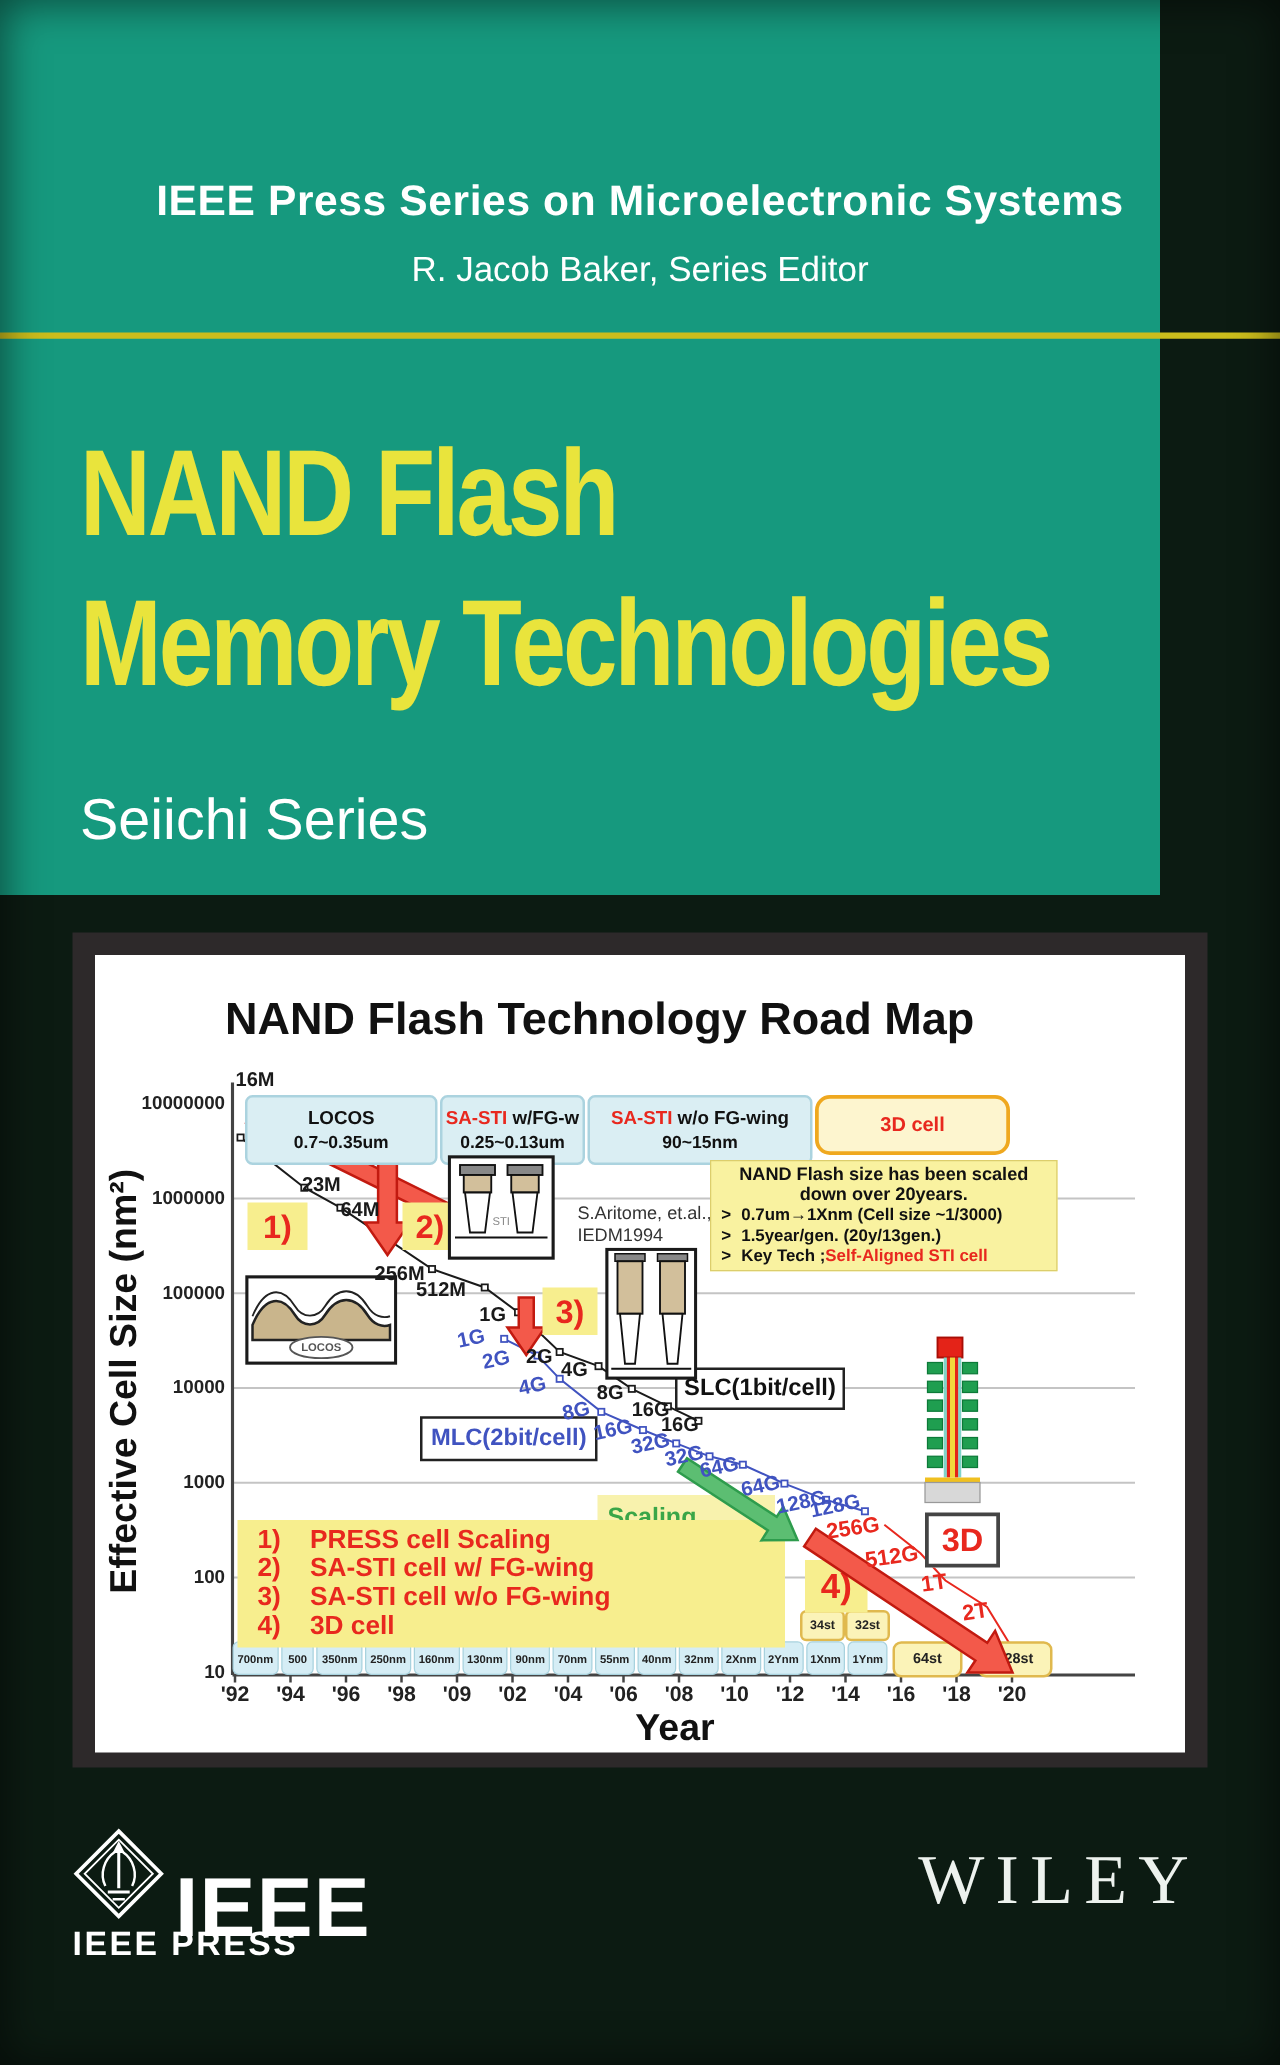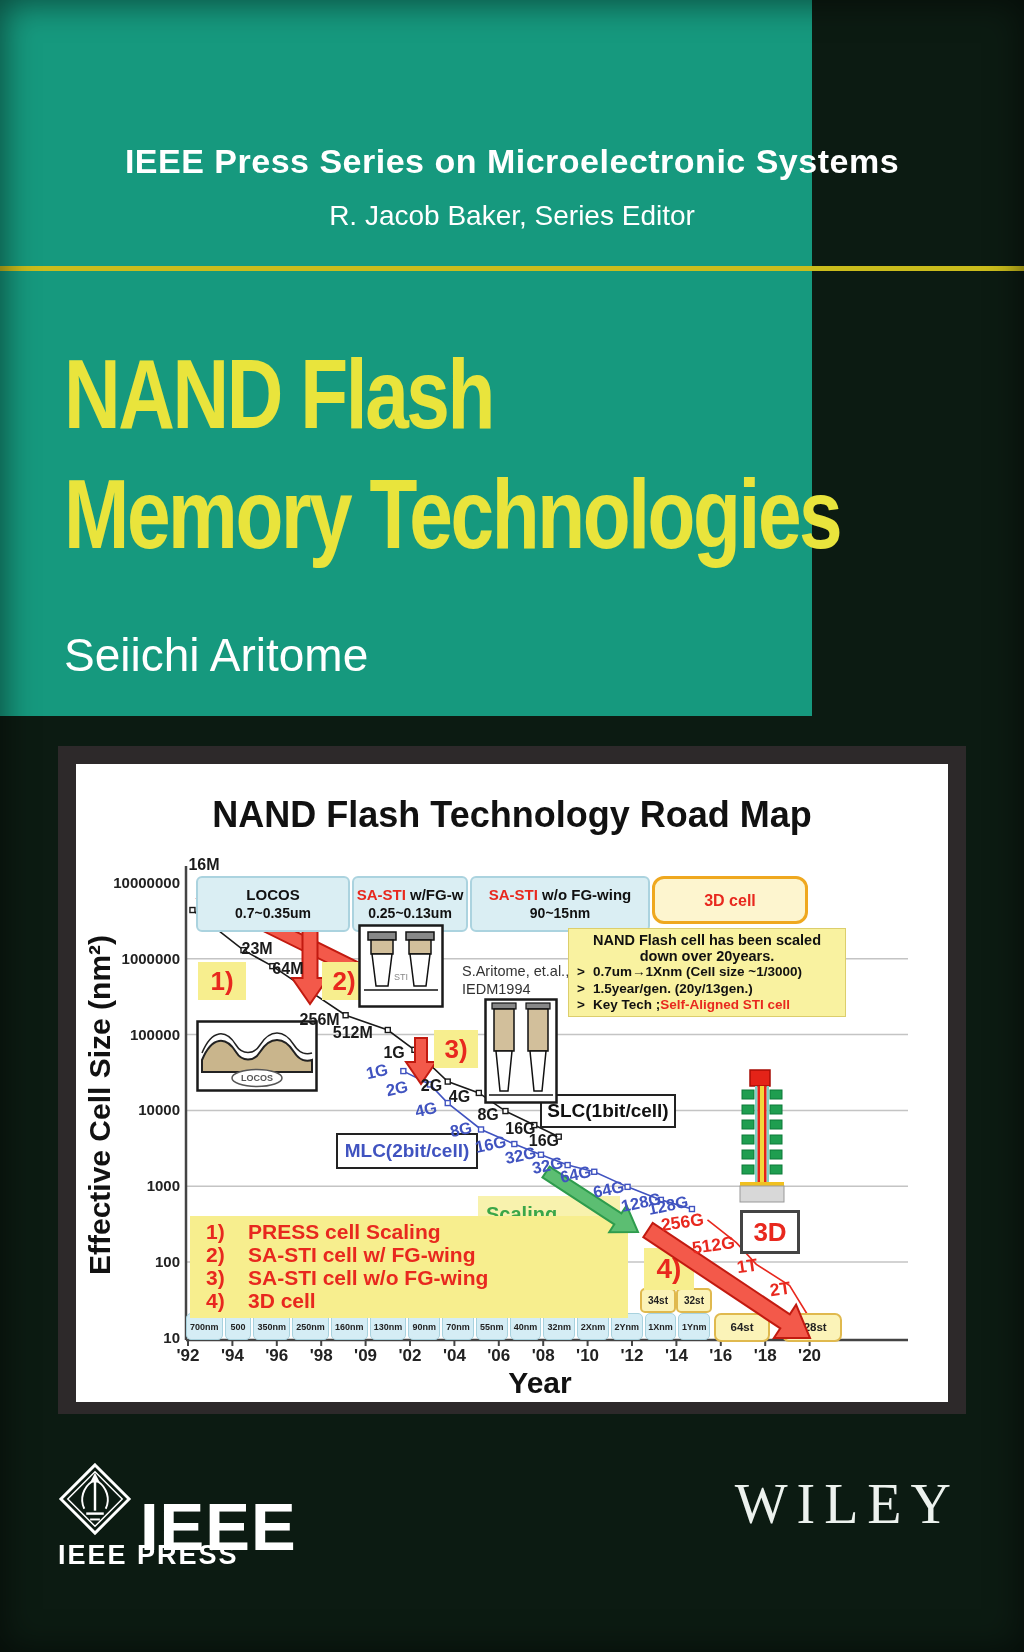--- a/index.html
+++ b/index.html
@@ -1,33 +1,33 @@
 <!DOCTYPE html>
 <html><head>
 <meta charset="utf-8">
 <style>
   html,body{margin:0;padding:0;background:#222;}
   .cover{position:relative;width:1024px;height:1652px;overflow:hidden;background:#0C1B12;
          font-family:"Liberation Sans","DejaVu Sans",sans-serif;}
   .cover::after{content:"";position:absolute;inset:0;z-index:30;pointer-events:none;
          box-shadow:inset 0 0 34px 2px rgba(0,0,0,.55);}
   
-  .teal{position:absolute;left:0;top:0;width:812px;height:716px;background:#16997E;}
+  .teal{position:absolute;left:0;top:0;width:928px;height:716px;background:#16997E;}
   .series1{position:absolute;left:0;top:142px;width:1024px;text-align:center;color:#fff;
            font-size:34px;font-weight:bold;letter-spacing:.5px;}
   .series2{position:absolute;left:0;top:200px;width:1024px;text-align:center;color:#fff;font-size:28px;}
   .gold-rule{position:absolute;left:0;top:266px;width:1024px;height:5px;background:#CBBD1C;}
   .btitle{position:absolute;left:64px;color:#E9E43C;font-weight:bold;font-size:98px;
           letter-spacing:-3px;transform:scaleX(.8);transform-origin:left;white-space:nowrap;}
   .t1{top:338px;} .t2{top:458px;}
   .author{position:absolute;left:64px;top:628px;color:#fff;font-size:46px;}
   
   .chart-frame{position:absolute;left:58px;top:746px;width:908px;height:668px;background:#2D292A;}
   .chart-panel{position:absolute;left:76px;top:764px;width:872px;height:638px;background:#fff;z-index:1;}
-  .chart-title{position:absolute;left:180px;top:794px;width:664px;text-align:center;color:#111;
+  .chart-title{position:absolute;left:180px;top:794px;width:664px;text-align:left;color:#111;
                font-size:36px;font-weight:bold;z-index:5;}
   .ylab{position:absolute;left:100px;top:1105px;width:500px;text-align:center;color:#111;font-size:30px;
         font-weight:bold;transform:translate(-50%,-50%) rotate(-90deg);z-index:5;}
   .xlab{position:absolute;left:340px;top:1366px;width:400px;text-align:center;color:#111;
         font-size:30px;font-weight:bold;z-index:5;}
   svg.layer{position:absolute;left:0;top:0;width:1024px;height:1652px;z-index:3;pointer-events:none;}
   svg.layer.top{z-index:7;}
   .ytick{position:absolute;width:88px;text-align:right;color:#222;font-size:15px;font-weight:bold;z-index:5;}
   .xtick{position:absolute;width:40px;text-align:center;color:#222;font-size:17px;font-weight:bold;z-index:5;}
   .lbl{position:absolute;font-weight:bold;white-space:nowrap;z-index:8;}
@@ -88,21 +88,21 @@
 <body>
 
 <div class="cover">
 
   <div class="teal">
     <div class="series1">IEEE Press Series on Microelectronic Systems</div>
     <div class="series2">R. Jacob Baker, Series Editor</div>
     <div class="gold-rule"></div>
     <div class="btitle t1">NAND Flash</div>
     <div class="btitle t2">Memory Technologies</div>
-    <div class="author">Seiichi Aritome</div>
+    <div class="author">Seiichi Series</div>
   </div>
 
   <div class="chart-frame"></div>
   <div class="chart-panel"></div>
   <div class="chart-title">NAND Flash Technology Road Map</div>
   <div class="ylab">Effective Cell Size (nm²)</div>
   <div class="xlab">Year</div>
 
   <svg class="layer" id="base-svg" viewBox="0 0 1024 1652">
       <line x1="186" y1="958.8" x2="908" y2="958.8" stroke="#C4C4C4" stroke-width="1.5"></line>
@@ -167,21 +167,21 @@
   </div>
   <div class="tech-box" style="left:470px;width:176px;">
     <div class="r1"><span class="red">SA-STI</span><span> w/o FG-wing</span></div>
     <div class="r2">90~15nm</div>
   </div>
   <div class="tech-box gold" style="left:652px;width:150px;">
     <div class="r1">3D cell</div>
   </div>
 
   <div class="ann-box">
-    <div class="ann-c">NAND Flash cell has been scaled</div>
+    <div class="ann-c">NAND Flash size has been scaled</div>
     <div class="ann-c">down over 20years.</div>
     <div class="ann-b">
         <span class="g">&gt;</span>
         <span>0.7um→1Xnm (Cell size ~1/3000)</span>
       </div>
     <div class="ann-b">
         <span class="g">&gt;</span>
         <span>1.5year/gen. (20y/13gen.)</span>
       </div>
     <div class="ann-b">

